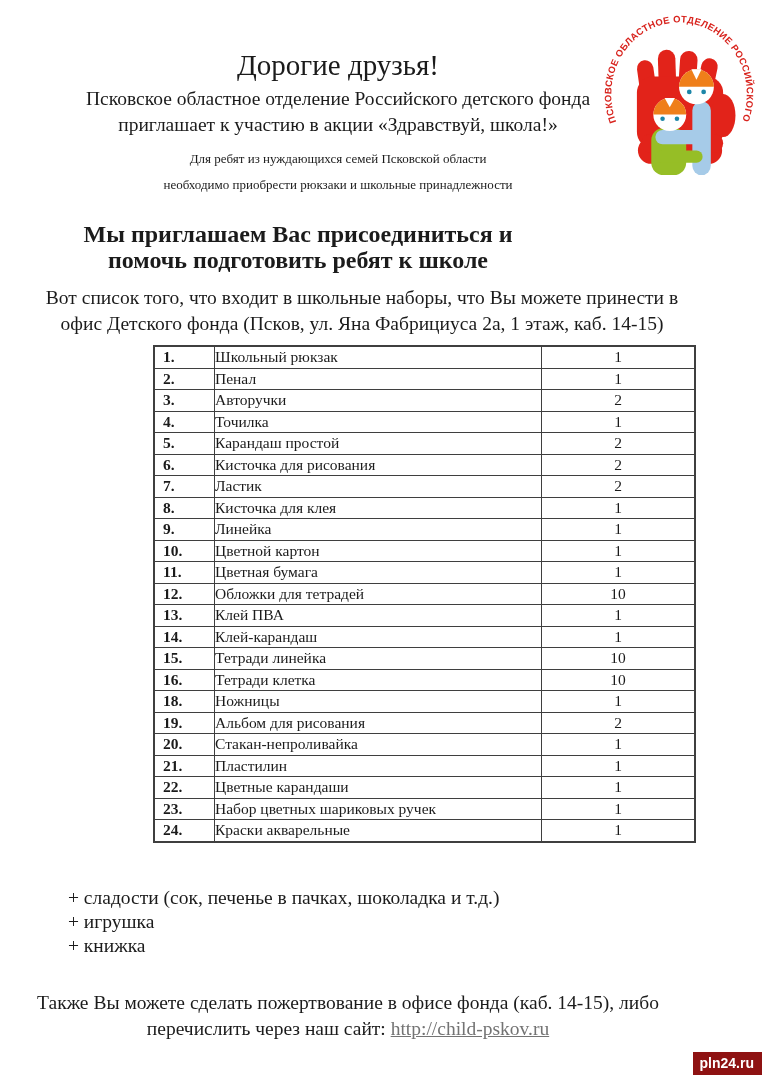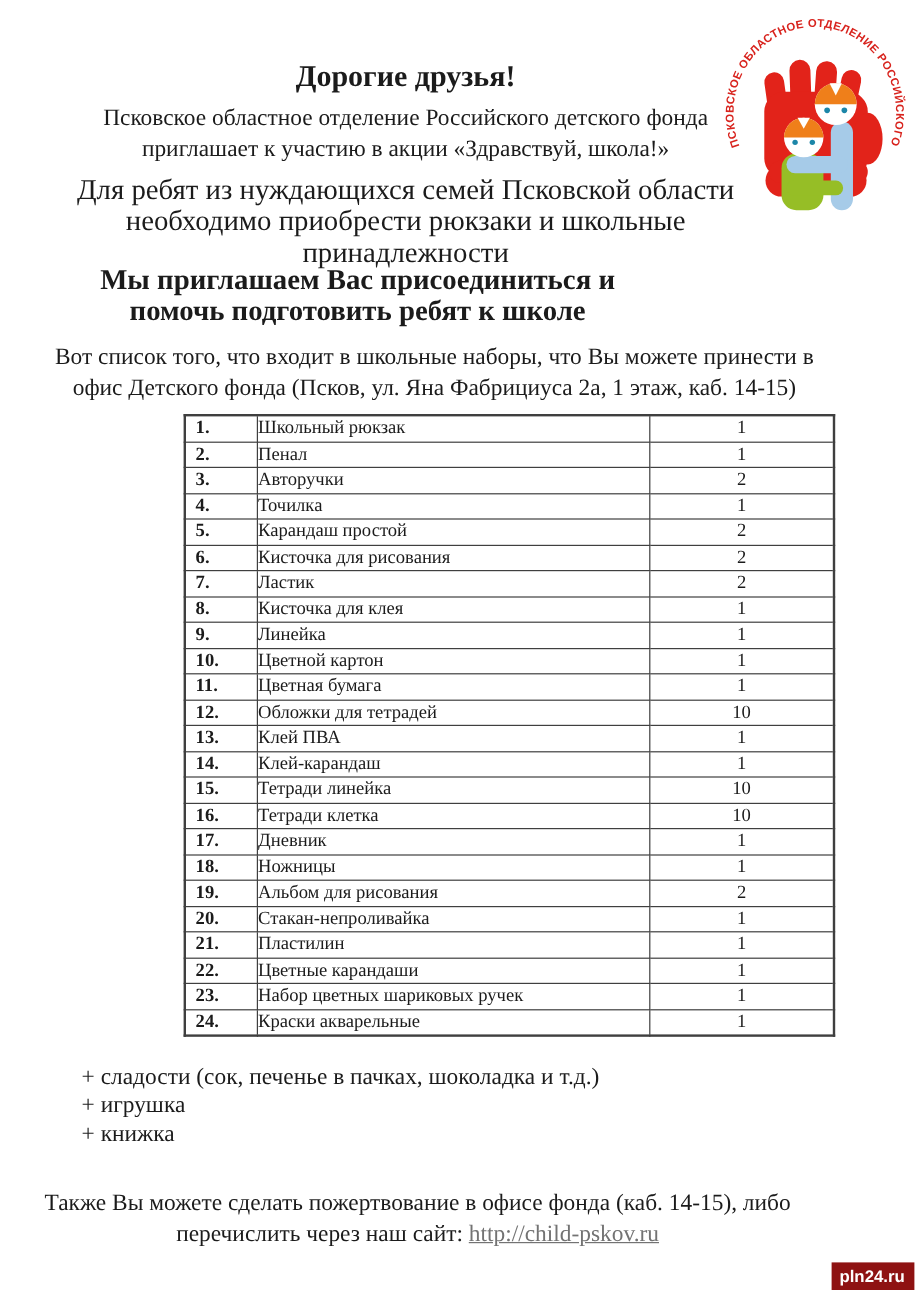--- a/index.html
+++ b/index.html
@@ -7,26 +7,26 @@
     position:relative;
     width:764px;height:1080px;
     background:#ffffff;
     font-family:"Liberation Serif","DejaVu Serif",serif;
     color:#1b1b1b;
     overflow:hidden;
   }
   
   .doc-title{
     position:absolute;top:50px;left:48px;width:580px;
-    text-align:center;font-size:25px;font-weight:bold;line-height:30px;
+    text-align:center;font-size:29px;font-weight:normal;line-height:30px;
   }
   .para1{position:absolute;top:86px;left:48px;width:580px;text-align:center;
     font-size:19.5px;line-height:26px;}
   .para2{position:absolute;top:146px;left:48px;width:580px;text-align:center;
-    font-size:24px;line-height:26px;}
+    font-size:13px;line-height:26px;}
   .invite{position:absolute;top:221px;left:38px;width:520px;text-align:center;
     font-size:24px;font-weight:bold;line-height:26px;}
   .list-intro{position:absolute;top:285px;left:10px;width:704px;text-align:center;
     font-size:19.5px;line-height:26px;}
   
   .supplies{
     position:absolute;top:345px;left:153px;
     border-collapse:collapse;
     border:2px solid #3f3f3f;
     font-size:15.5px;
@@ -160,25 +160,20 @@
         </tr>
         <tr>
           <td class="num">15.</td>
           <td class="item">Тетради линейка</td>
           <td class="qty">10</td>
         </tr>
         <tr>
           <td class="num">16.</td>
           <td class="item">Тетради клетка</td>
           <td class="qty">10</td>
-        </tr>
-        <tr>
-          <td class="num">17.</td>
-          <td class="item">Дневник</td>
-          <td class="qty">1</td>
         </tr>
         <tr>
           <td class="num">18.</td>
           <td class="item">Ножницы</td>
           <td class="qty">1</td>
         </tr>
         <tr>
           <td class="num">19.</td>
           <td class="item">Альбом для рисования</td>
           <td class="qty">2</td>

